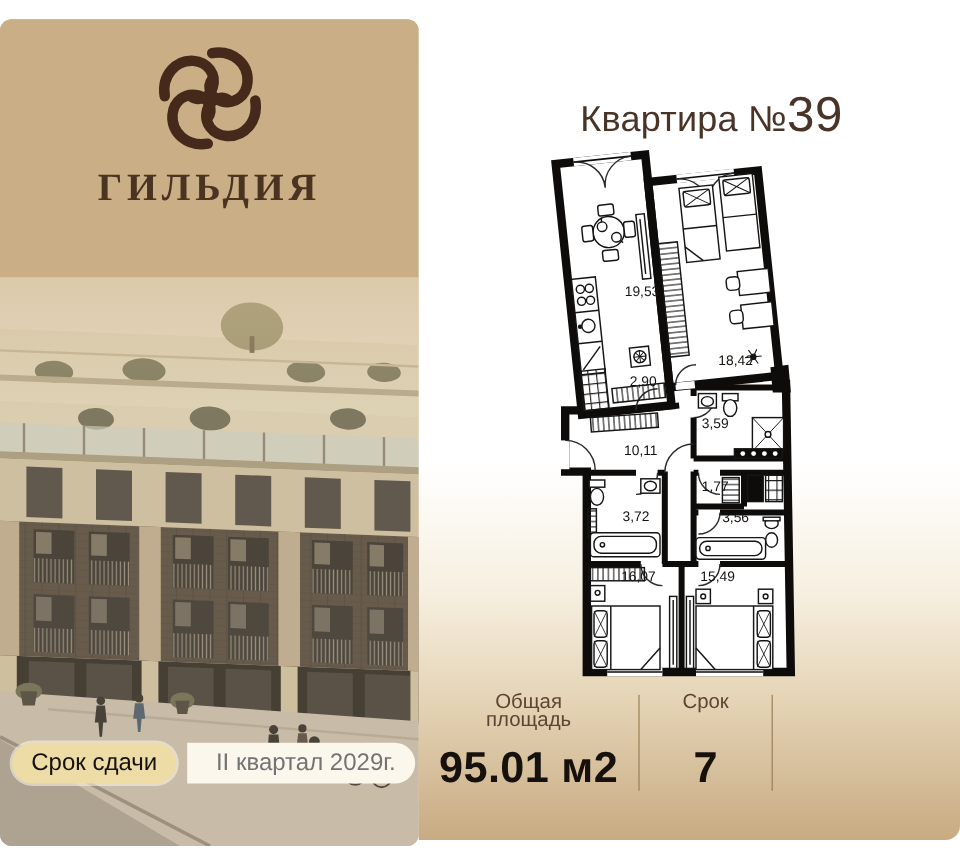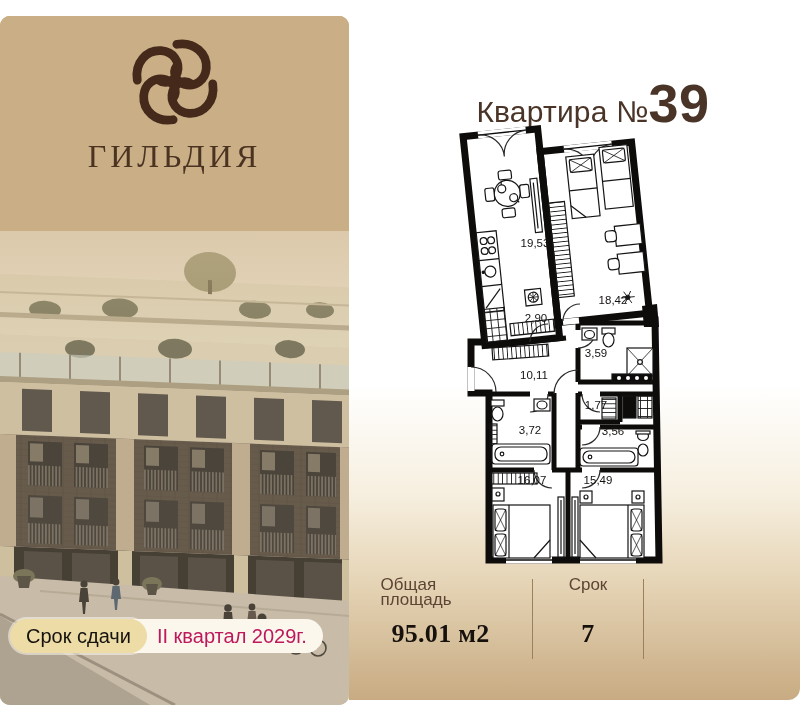--- a/index.html
+++ b/index.html
@@ -6,47 +6,47 @@
   .page{position:relative;width:800px;height:720px;background:#ffffff;overflow:hidden;
         font-family:"Liberation Sans",sans-serif;}
 
   
   .left-card{position:absolute;left:0;top:16px;width:349px;height:689px;
              border-radius:10px;overflow:hidden;background:#c9ae86;}
   .scene{position:absolute;left:0;top:0;width:349px;height:689px;display:block;}
   .brand{position:absolute;left:0;top:20px;width:349px;text-align:center;}
   .brand-logo{display:block;margin:0 auto;}
   .brand-name{margin-top:10px;font-family:"Liberation Serif",serif;font-size:32px;
-              letter-spacing:4px;color:#4b3322;font-weight:400;}
-
-  .badge{position:absolute;left:10px;bottom:52px;display:flex;align-items:center;height:34px;}
+              letter-spacing:4px;color:#4b3322;font-weight:700;}
+
+  .badge{position:absolute;left:10px;bottom:52px;display:flex;align-items:center;height:34px;gap:23px;}
   .badge-left{position:relative;z-index:2;display:flex;align-items:center;height:34px;
               background:#eedca6;border-radius:17px;padding:0 16px;
               font-size:20px;color:#15120f;white-space:nowrap;box-shadow:0 0 0 2px rgba(252,248,238,.55);}
   .badge-right{display:flex;align-items:center;height:34px;background:#fbf7ec;
                border-radius:0 17px 17px 0;margin-left:-14px;padding:0 16px 0 24px;
-               font-size:20px;color:#be185d;white-space:nowrap;}
+               font-size:20px;color:#737373;white-space:nowrap;}
 
   
   .right-panel{position:absolute;left:349px;top:0;width:451px;height:700px;
                border-radius:0 0 12px 0;
                background:linear-gradient(180deg,#ffffff 0%,#ffffff 55%,#f7f0e1 70%,#e7d7ba 82%,#c8ab82 100%);}
   .apt-title{position:absolute;top:72px;left:0;width:100%;display:flex;
              justify-content:center;align-items:baseline;color:#4a3427;}
   .apt-title .prefix{font-size:30px;font-weight:500;letter-spacing:.2px;margin-left:37px;}
-  .apt-title .number{font-size:54px;font-weight:700;letter-spacing:.5px;}
+  .apt-title .number{font-size:41px;font-weight:400;letter-spacing:.5px;}
   .plan{position:absolute;left:81px;top:120px;width:260px;height:455px;display:block;}
 
   .stats{position:absolute;left:0;top:577px;width:451px;display:flex;align-items:flex-start;}
   .stat{display:flex;flex-direction:column;align-items:center;}
   .stat.c1{width:183px;} .stat.c2{width:110px;} .stat.c3{width:156px;}
   .stat-label{min-height:34px;display:flex;align-items:flex-start;justify-content:center;
-              text-align:left;font-size:17px;line-height:15px;color:#5d4433;
+              text-align:center;font-size:17px;line-height:15px;color:#5d4433;
               font-weight:500;max-width:120px;}
-  .stat-value{margin-top:8px;font-size:26px;font-weight:800;color:#16110c;letter-spacing:.3px;font-family:Liberation Serif, serif;}
+  .stat-value{margin-top:8px;font-size:36px;font-weight:800;color:#16110c;letter-spacing:.3px;}
   .stat-divider{width:1px;height:80px;background:#9b8059;margin-top:2px;flex:none;}
 
   .plan text{font-family:"Liberation Sans",sans-serif;font-size:11.5px;fill:#151310;}
 </style>
 </head>
 <body>
 
 <div class="page">
 
   <div class="left-card">

